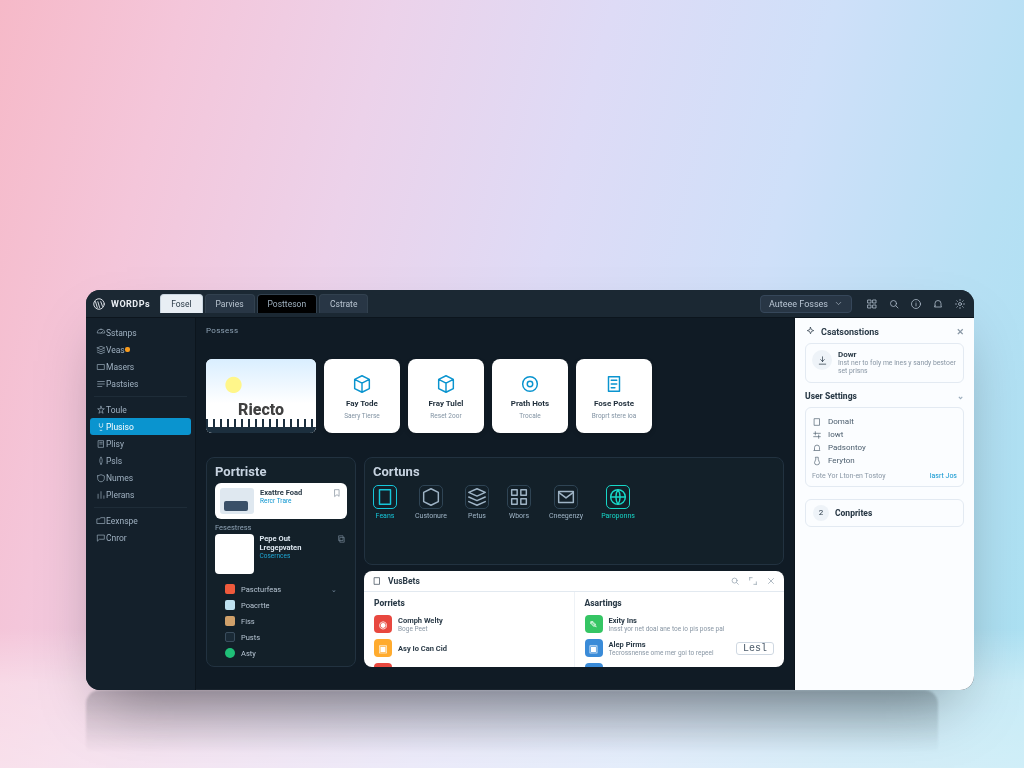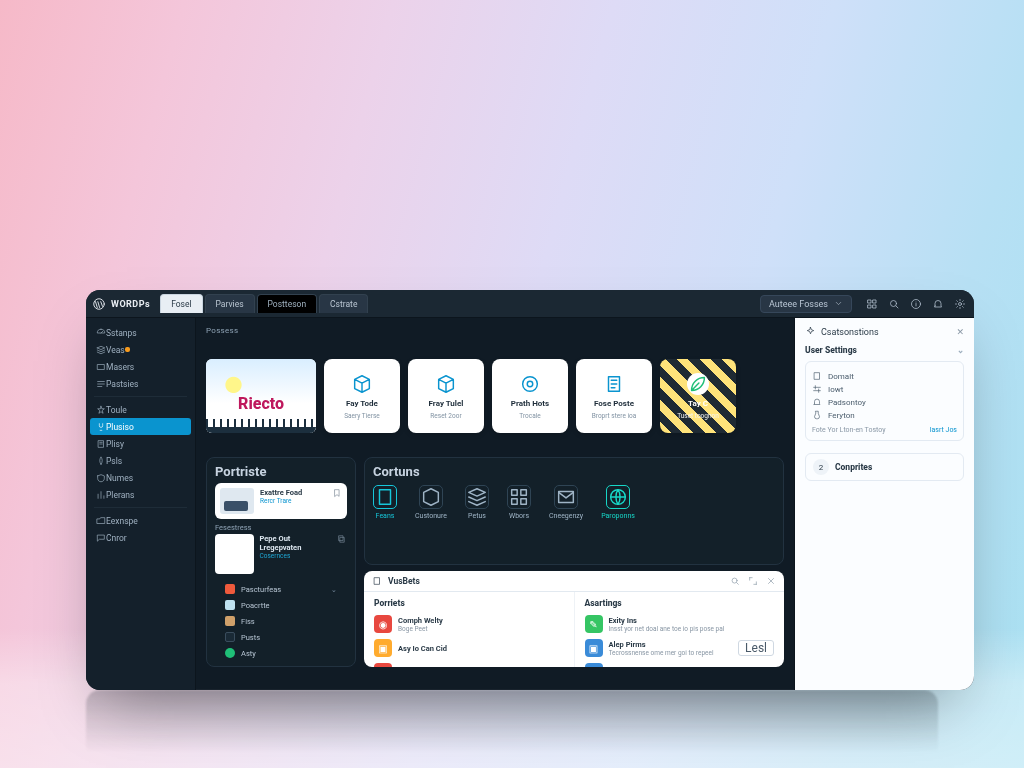--- a/index.html
+++ b/index.html
@@ -90,22 +90,22 @@
     display: flex; flex-direction: column; justify-content: flex-end;
     position: relative; overflow: hidden;
   }
   .hero::before{
     content:""; position:absolute; inset:0;
     background:
       radial-gradient(circle at 25% 35%, #fff68a 0 8%, transparent 9%),
       linear-gradient(180deg,#d9eeff 0%, #fff 60%);
   }
   .hero-title{
-    position:relative; font-weight:800; font-size:16px; color:#be185d;
-    text-align:center; margin-bottom:6px;
+    position:relative; font-weight:800; font-size:16px; color:#404040;
+    text-align:center; 
   }
   .hero-fence{position:relative;height:14px;background:
     repeating-linear-gradient(90deg,#1c2f3e 0 2px,transparent 2px 7px),
     linear-gradient(180deg,transparent 60%, #1c2f3e 60%);}
   .card {
     width: 76px; height: 74px; border-radius: 8px; background: #fff;
     display: flex; flex-direction: column; align-items: center; justify-content: center;
     gap: 4px; cursor: pointer; box-shadow: 0 2px 5px rgba(0,0,0,.15);
   }
   .card.caution { background: repeating-linear-gradient(45deg,#ffe37a 0 8px,#1f2a33 8px 16px); }
@@ -148,32 +148,32 @@
   .ihead .ititle{font-size:8.5px;font-weight:700;}
   .ihead .iright{margin-left:auto;display:flex;gap:8px;color:#8a98a6;}
   .ibody{display:flex;flex:1;min-height:0;}
   .icol{flex:1;padding:6px 10px;min-width:0;}
   .icol + .icol{border-left:1px solid #eef2f6;}
   .icol h5{font-size:8.5px;font-weight:800;margin-bottom:4px;}
   .lrow{display:flex;align-items:center;gap:6px;padding:3px 0;}
   .lrow .lic{width:18px;height:18px;border-radius:4px;display:grid;place-items:center;color:#fff;font-size:10px;flex:0 0 18px;}
   .lrow .ltit{font-size:7.5px;font-weight:700;}
   .lrow .lsub{font-size:6.5px;color:#8896a4;white-space:nowrap;overflow:hidden;text-overflow:ellipsis;}
-  .lrow .btn{margin-left:auto;font-size:12px;border:1px solid #cfd8e2;padding:0 6px;border-radius:3px;color:#4a5a69;cursor:pointer;}
+  .lrow .btn{margin-left:auto;font-size:10px;border:1px solid #cfd8e2;padding:0 6px;border-radius:3px;color:#4a5a69;cursor:pointer;font-family:Liberation Mono, monospace;}
 
   
   .inspector{
     width:180px; flex:0 0 180px;
     background:#fbfdff;color:#2a3a47;
     border-left:1px solid #0c151d;
     padding:8px 10px; font-size:8px;
     display:flex;flex-direction:column;gap:6px;
     overflow:hidden;
   }
-  .insp-head{display:flex;align-items:center;gap:5px;font-weight:400;font-size:9px;}
+  .insp-head{display:flex;align-items:center;gap:5px;font-weight:700;font-size:9px;}
   .insp-head .x{margin-left:auto;color:#8a98a6;cursor:pointer;}
   .insp-block{border:1px solid #e3eaf2;border-radius:6px;padding:6px;}
   .insp-row{display:flex;gap:6px;align-items:flex-start;}
   .insp-row .iic{width:20px;height:20px;border-radius:50%;background:#eef3f8;display:grid;place-items:center;flex:0 0 20px;}
   .insp-row .ititle{font-weight:700;font-size:8px;}
   .insp-row .idesc{font-size:6.8px;color:#8896a4;line-height:1.25;}
   .insp-sec{font-weight:800;font-size:8.5px;margin-top:2px;display:flex;align-items:center;}
   .insp-sec .chev{margin-left:auto;color:#9aacbc;}
   .setlist{display:flex;flex-direction:column;gap:3px;margin-top:3px;}
   .setrow{display:flex;align-items:center;gap:6px;color:#4b5d6d;}
@@ -378,29 +378,20 @@
         <div class="card">
           <div class="ic">
               <svg viewBox="0 0 24 24">
                 <rect x="6" y="4" width="12" height="16"></rect>
                 <path d="M9 8h6M9 12h6M9 16h4"></path>
               </svg>
             </div>
           <div class="ttl">Fose Poste</div>
           <div class="sub">Broprt stere ioa</div>
         </div>
-        <div class="card caution">
-          <div class="ic green" style="background:#fff;border-radius:50%;">
-              <svg viewBox="0 0 24 24">
-                <path d="M5 19c0-8 6-14 14-14 0 8-6 14-14 14zM5 19l8-8"></path>
-              </svg>
-            </div>
-          <div class="ttl" style="color:#fff">Tay C</div>
-          <div class="sub" style="color:#f3f3f3">Tuset toognon</div>
-        </div>
       </div>
 
       <div class="dual">
         <div class="panel" style="flex:0 0 150px">
           <h4>Portriste</h4>
           <div class="mini">
             <div class="thumb"></div>
             <div>
               <div class="mtit">Exattre Foad</div>
               <div class="msub">Rercr Trare</div>
@@ -578,20 +569,33 @@
 
     <div class="inspector">
       <div class="insp-head">
         <svg width="11" height="11" viewBox="0 0 24 24">
             <path d="M12 3l2 5 5 2-5 2-2 5-2-5-5-2 5-2z"></path>
           </svg>
         <span>Csatsonstions</span>
         <span class="x">✕</span>
       </div>
 
+      <div class="insp-block">
+        <div class="insp-row">
+          <div class="iic">
+              <svg width="11" height="11" viewBox="0 0 24 24">
+                <path d="M12 4v10m0 0l-4-4m4 4l4-4M5 20h14"></path>
+              </svg>
+            </div>
+          <div>
+            <div class="ititle">Dowr</div>
+            <div class="idesc">Inst ner to foly me ines y sandy bestoer set prisns</div>
+          </div>
+        </div>
+      </div>
 
       <div class="insp-sec">
         <span>User Settings</span>
         <span class="chev">⌄</span>
       </div>
       <div class="insp-block">
         <div class="setlist">
           <div class="setrow">
               <svg viewBox="0 0 24 24">
                 <rect x="6" y="4" width="12" height="16"></rect>

